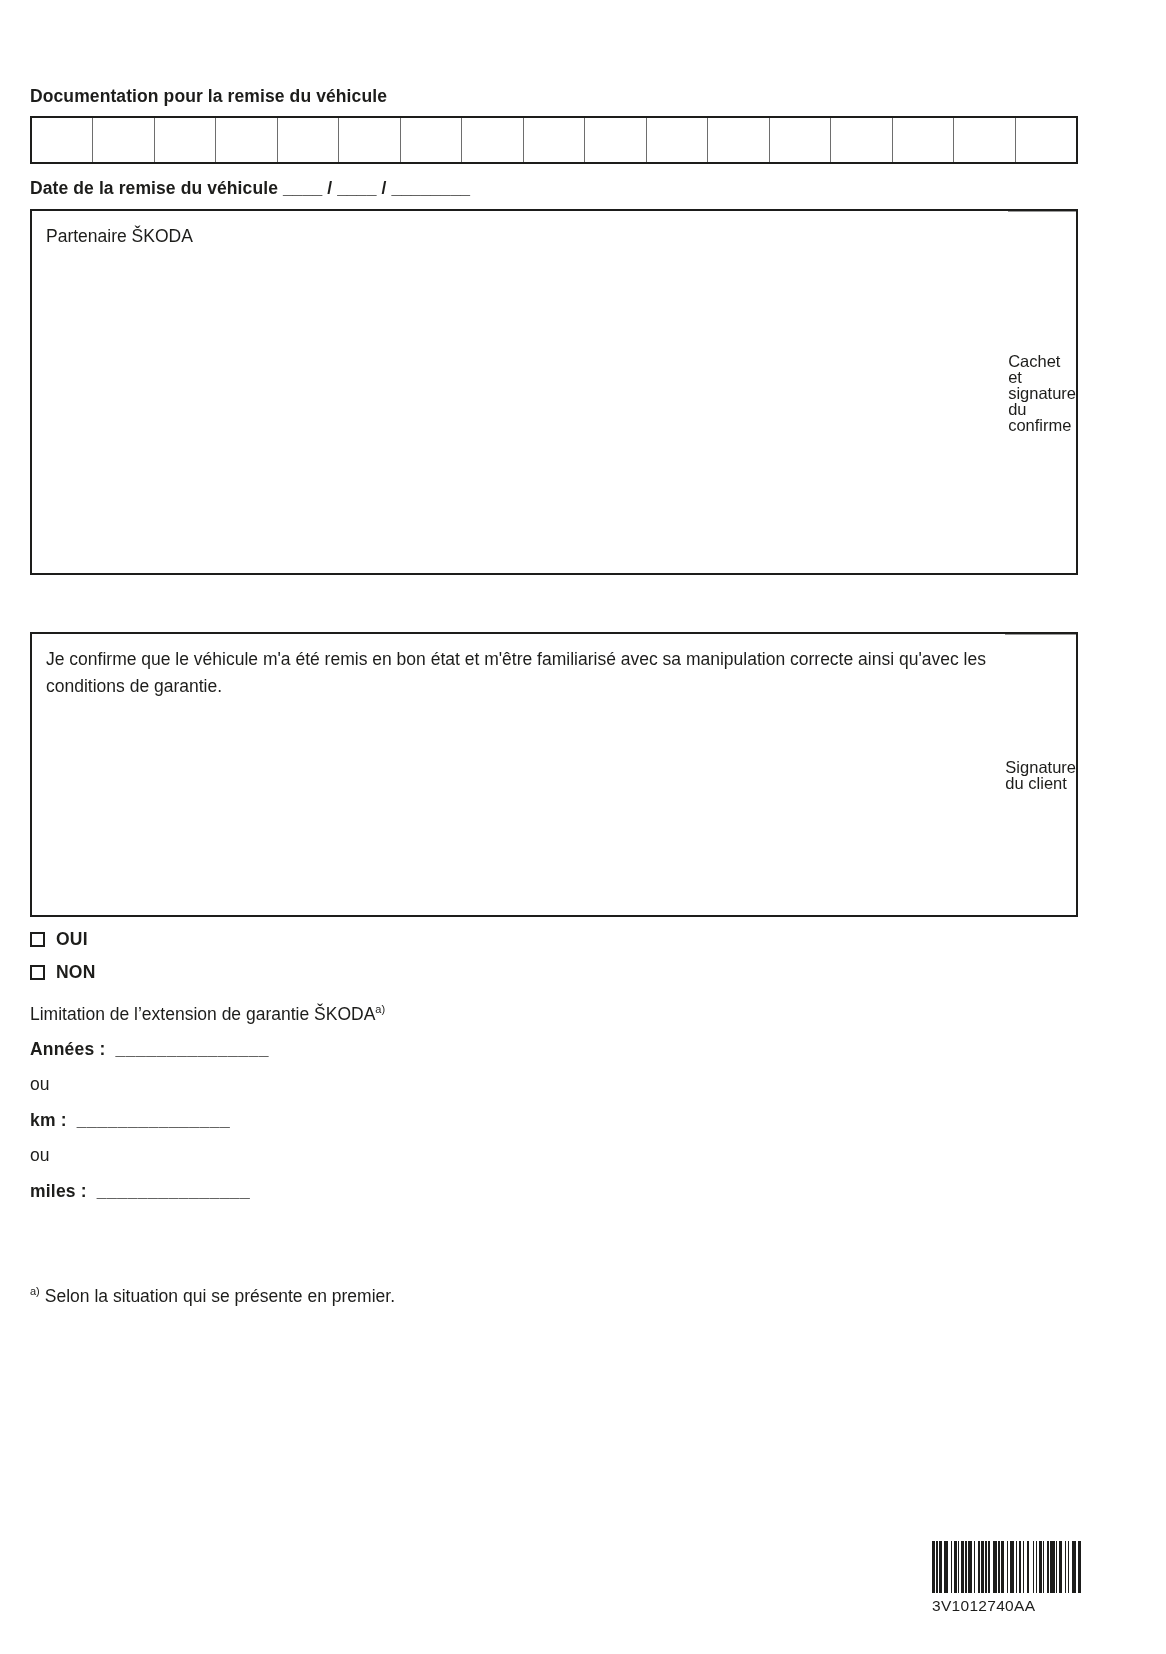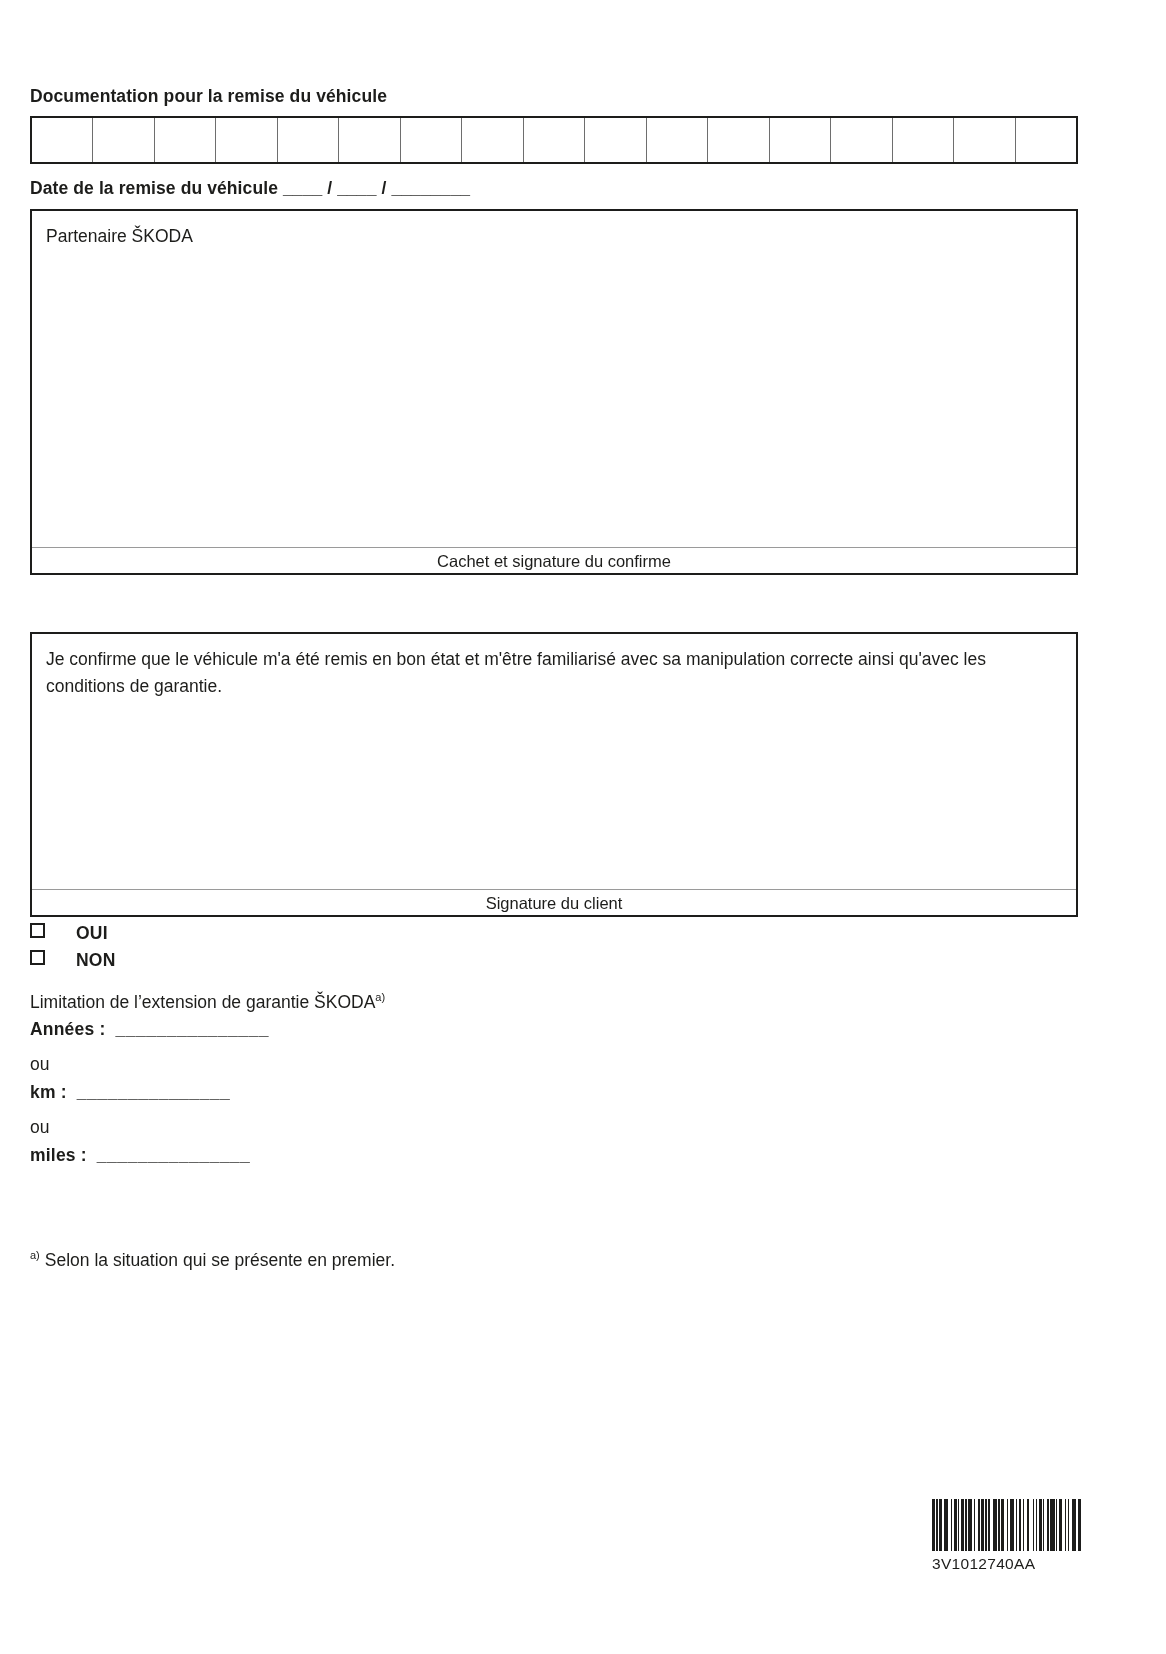--- a/index.html
+++ b/index.html
@@ -36,21 +36,21 @@
   .vin-cell:first-child { border-left: none; }
   .date-line {
     margin-top: 14px;
     font-size: 17.5px;
     font-weight: 700;
     letter-spacing: 0.1px;
   }
   .sig-box {
     border: 2px solid #1d1d1b;
     display: flex;
-    flex-direction: column;
+    flex-direction: row;
   }
   .box-dealer {
     margin-top: 10px;
     height: 366px;
   }
   .box-customer {
     margin-top: 57px;
     height: 285px;
   }
   .box-body {
@@ -66,24 +66,23 @@
     align-items: center;
     justify-content: center;
     font-size: 16.5px;
     line-height: 16px;
   }
   .question {
     margin-top: 21px;
     font-size: 17.5px;
   }
   .option-row {
-    margin-top: 6px;
-    display: flex;
-    align-items: flex-start;
-    gap: 20px;
+    margin-top: 12px;
+    display: flex;
+    align-items: center;
   }
   .checkbox {
     width: 15px; height: 15px;
     border: 2px solid #1d1d1b;
     display: inline-block;
   }
   .option-label {
     margin-left: 11px;
     font-size: 17.5px;
     font-weight: 700;
@@ -91,40 +90,40 @@
   }
   .limitation {
     margin-top: 20px;
     font-size: 17.5px;
   }
   sup.fn-ref {
     font-size: 11px;
     vertical-align: 7px;
   }
   .field-row {
-    margin-top: 6px;
+    margin-top: 14px;
     font-size: 17.5px;
     height: 22px;
   }
   .field-label { font-weight: 700; letter-spacing: 0.2px; }
   .fill-line { margin-left: 10px; font-weight: 700; letter-spacing: 0.5px; }
   .or-row {
     margin-top: 13px;
     font-size: 17.5px;
     height: 22px;
   }
   .footnote {
     margin-top: 82px;
     font-size: 17.5px;
   }
   .footnote sup.fn-ref { margin-right: 5px; }
   .barcode-block {
     position: absolute;
     left: 932px;
-    top: 1499px;
+    top: 1541px;
     width: 166px;
   }
   .barcode {
     height: 52px;
     display: flex;
     align-items: stretch;
   }
   .barcode .bar { height: 100%; }
   .barcode-text {
     margin-top: 4px;

